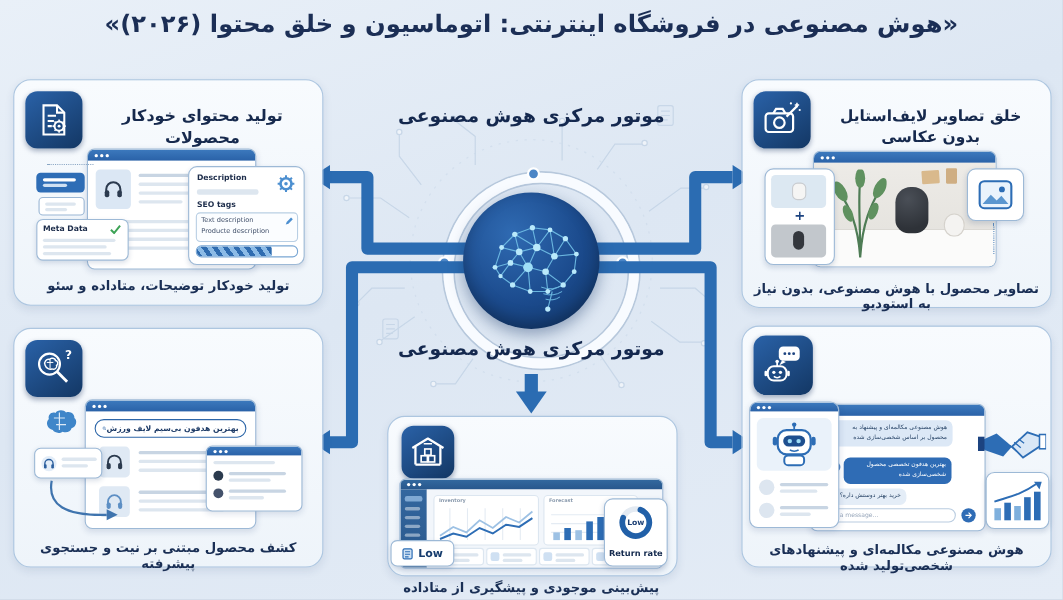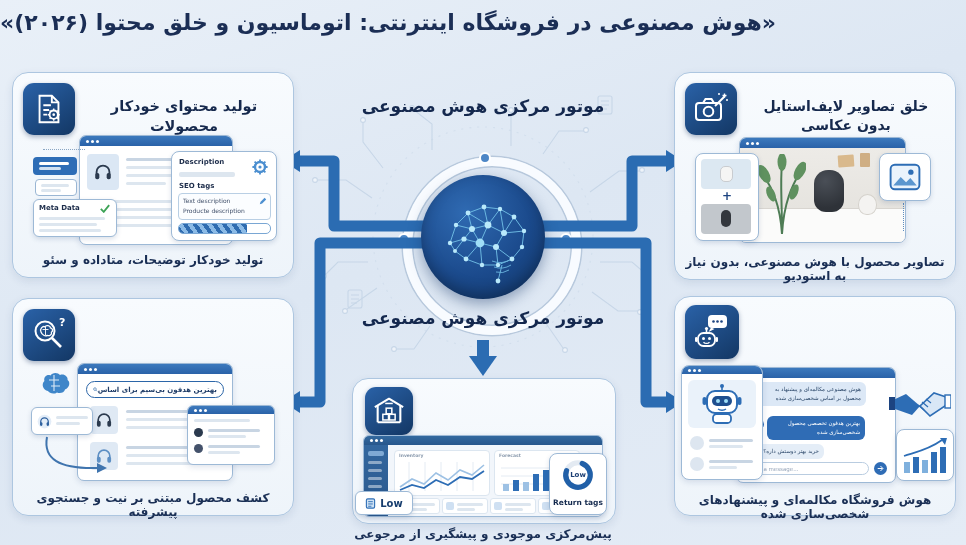--- a/index.html
+++ b/index.html
@@ -1,20 +1,20 @@
 <!DOCTYPE html>
 <html><head>
 <meta charset="utf-8">
 <style>
   html,body{margin:0;padding:0;background:#cfd9e6;font-family:"DejaVu Sans",sans-serif;}
   .canvas{position:relative;width:966px;height:545px;overflow:hidden;
     background:linear-gradient(160deg,#e9f0f8 0%,#dde7f3 45%,#e4ecf6 100%);}
   .a{position:absolute;}
   .rtl{direction:rtl;}
-  .page-title{top:10px;left:0;width:966px;text-align:left;font-size:22px;font-weight:bold;
+  .page-title{top:10px;left:0;width:966px;text-align:center;font-size:22px;font-weight:bold;
     color:#1b2e55;letter-spacing:-.2px;}
   
   .panel{position:absolute;background:linear-gradient(180deg,#f8fbfe,#eef4fa);
     border:1.5px solid #adc6e0;border-radius:16px;box-shadow:0 3px 8px rgba(30,60,110,.10);}
   .tile{position:absolute;border-radius:11px;background:linear-gradient(145deg,#2a62a8,#133764);
     box-shadow:0 2px 5px rgba(15,40,85,.35);display:flex;align-items:center;justify-content:center;}
   .ptitle{position:absolute;font-weight:bold;color:#16294d;text-align:center;line-height:1.35;}
   .caption{position:absolute;font-weight:bold;color:#1a2f55;text-align:center;font-size:12px;}
   
   .browser{position:absolute;background:#fff;border:1.2px solid #9db9d6;border-radius:7px;
@@ -289,21 +289,21 @@
     <svg class="a" style="left:26px;top:70px;" width="34" height="28" viewBox="0 0 34 28">
       <path d="M9 22c-5-1-7-7-3.6-10C4.4 8 8 5 11.4 6.4 13 3.4 19 3 21 6c4-1.6 8 1.4 7.6 5 3 2 2 8-2.6 9.4-.6 3-5 4.6-8 3-3 2.2-7.6 1-9-1.4z" fill="#3f86c9"></path>
       <path d="M15 6v16 M10 11h10 M12 17h9" stroke="#dce9f6" stroke-width="1.1" fill="none"></path>
     </svg>
 
     <div class="browser" style="left:64px;top:64px;width:154px;height:116px;">
       <div class="bbar">
           <div class="dots"></div>
         </div>
       <div class="a" style="left:8px;top:17px;width:138px;height:17px;border:1.3px solid #2c66a8;border-radius:9px;background:#fff;display:flex;align-items:center;direction:rtl;padding:0 6px;box-sizing:border-box;">
-        <span style="font-size:7px;font-weight:bold;color:#1c3a66;white-space:nowrap;">بهترین هدفون بی‌سیم برای اساس</span>
+        <span style="font-size:7px;font-weight:bold;color:#1c3a66;white-space:nowrap;">بهترین هدفون بی‌سیم لایف ورزش</span>
         <svg style="margin-right:auto;" width="9" height="9" viewBox="0 0 12 12">
           <circle cx="5" cy="5" r="3.4" fill="none" stroke="#2c66a8" stroke-width="1.6"></circle>
           <path d="M7.6 7.6 L11 11" stroke="#2c66a8" stroke-width="1.6"></path>
         </svg>
       </div>
       <div class="a" style="left:12px;top:42px;width:28px;height:28px;background:#dfe9f4;border-radius:4px;display:flex;align-items:center;justify-content:center;">
         <svg width="20" height="20" viewBox="0 0 24 24">
           <path d="M5 15v-3a7 7 0 0 1 14 0v3" fill="none" stroke="#2b3a4e" stroke-width="2"></path>
           <rect x="3.5" y="13" width="4.5" height="7" rx="2" fill="#2b3a4e"></rect>
             <rect x="16" y="13" width="4.5" height="7" rx="2" fill="#2b3a4e"></rect>
@@ -436,21 +436,21 @@
         <rect x="2" y="26" width="6" height="11" fill="#7fb0dd"></rect>
         <rect x="11" y="21" width="6" height="16" fill="#2d6db5"></rect>
         <rect x="20" y="24" width="6" height="13" fill="#7fb0dd"></rect>
         <rect x="29" y="16" width="6" height="21" fill="#2d6db5"></rect>
         <rect x="38" y="11" width="6" height="26" fill="#2d6db5"></rect>
         <path d="M2 20 C14 16 26 14 40 4" stroke="#2d6db5" stroke-width="1.8" fill="none"></path>
         <polygon points="38,2 45,2 43,9" fill="#2d6db5"></polygon>
       </svg>
     </div>
 
-    <div class="caption rtl" style="left:8px;right:8px;top:196px;">هوش فروشگاه مکالمه‌ای و پیشنهادهای شخصی‌سازی شده</div>
+    <div class="caption rtl" style="left:8px;right:8px;top:196px;">هوش مصنوعی مکالمه‌ای و پیشنهادهای شخصی‌تولید شده</div>
   </div>
 
   <div class="panel" style="left:352px;top:378px;width:262px;height:144px;">
     <div class="tile" style="left:12px;top:8px;width:48px;height:48px;">
       <svg width="34" height="34" viewBox="0 0 36 36">
         <path d="M3 14 L18 5l15 9" fill="none" stroke="#fff" stroke-width="2.2" stroke-linejoin="round"></path>
         <path d="M6 12.5V30 M30 12.5V30 M6 30h24" fill="none" stroke="#fff" stroke-width="2.2"></path>
         <path d="M14 10h8" stroke="#fff" stroke-width="1.6"></path>
         <rect x="11.5" y="21.5" width="6" height="6" fill="none" stroke="#fff" stroke-width="1.6"></rect>
         <rect x="18.5" y="21.5" width="6" height="6" fill="none" stroke="#fff" stroke-width="1.6"></rect>
@@ -525,19 +525,19 @@
       </svg>
       <span style="font-size:10px;font-weight:bold;color:#173d6e;">Low</span>
     </div>
 
     <div class="card" style="left:196px;top:74px;width:56px;height:60px;z-index:3;">
       <svg class="a" style="left:11px;top:4px;" width="34" height="34" viewBox="0 0 36 36">
         <circle cx="18" cy="18" r="13" fill="none" stroke="#e3eaf2" stroke-width="5.5"></circle>
         <circle cx="18" cy="18" r="13" fill="none" stroke="#2160a8" stroke-width="5.5" stroke-dasharray="61 21" stroke-linecap="round" transform="rotate(-70 18 18)"></circle>
       </svg>
       <div class="a" style="left:11px;top:17px;width:34px;text-align:center;font-size:7px;font-weight:bold;color:#1c3f74;">Low</div>
-      <div class="a" style="left:0;top:44px;width:56px;text-align:center;font-size:7.5px;font-weight:bold;color:#142a4e;">Return tags</div>
+      <div class="a" style="left:0;top:44px;width:56px;text-align:center;font-size:7.5px;font-weight:bold;color:#142a4e;">Return rate</div>
     </div>
   </div>
 
-  <div class="caption rtl a" style="left:340px;top:527px;width:286px;">پیش‌مرکزی موجودی و پیشگیری از مرجوعی</div>
+  <div class="caption rtl a" style="left:340px;top:527px;width:286px;">پیش‌بینی موجودی و پیشگیری از متاداده</div>
 
 </div>
 
 </body></html>

